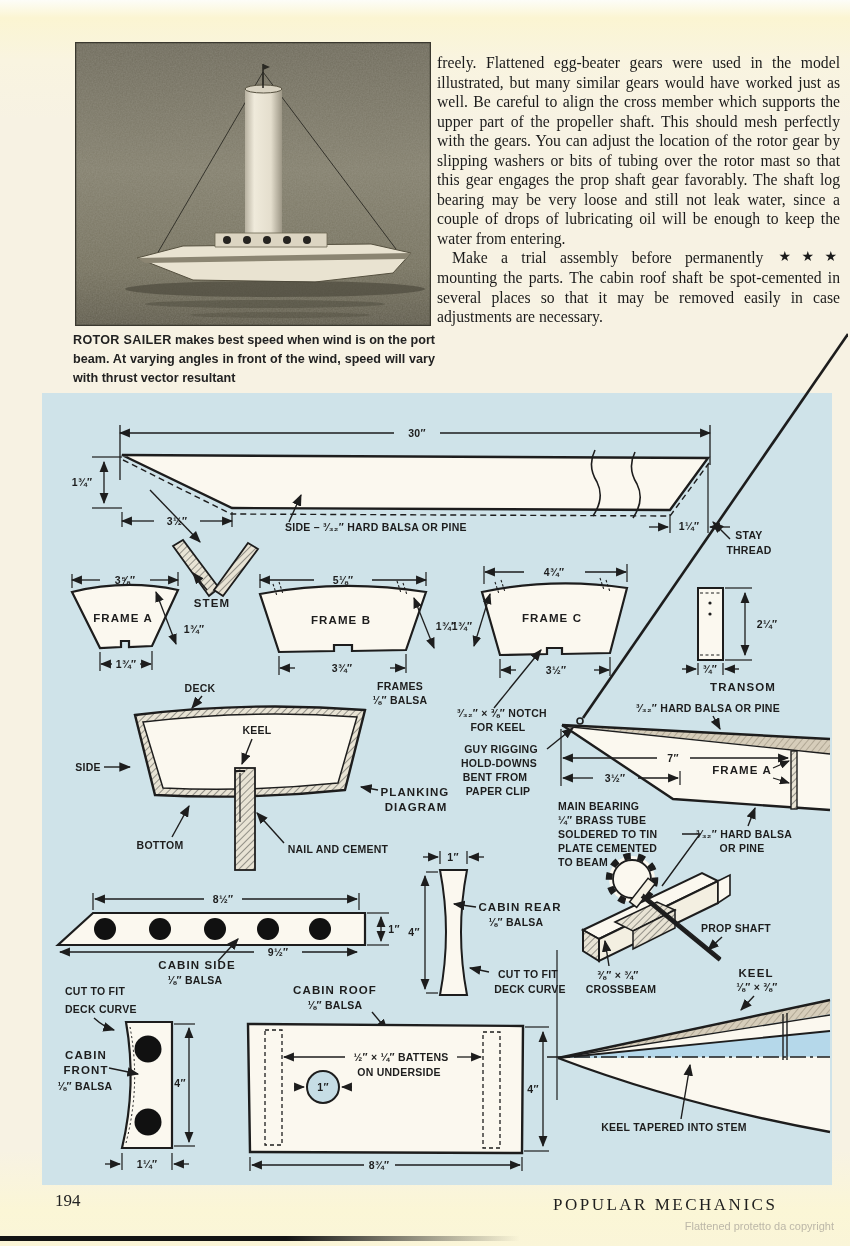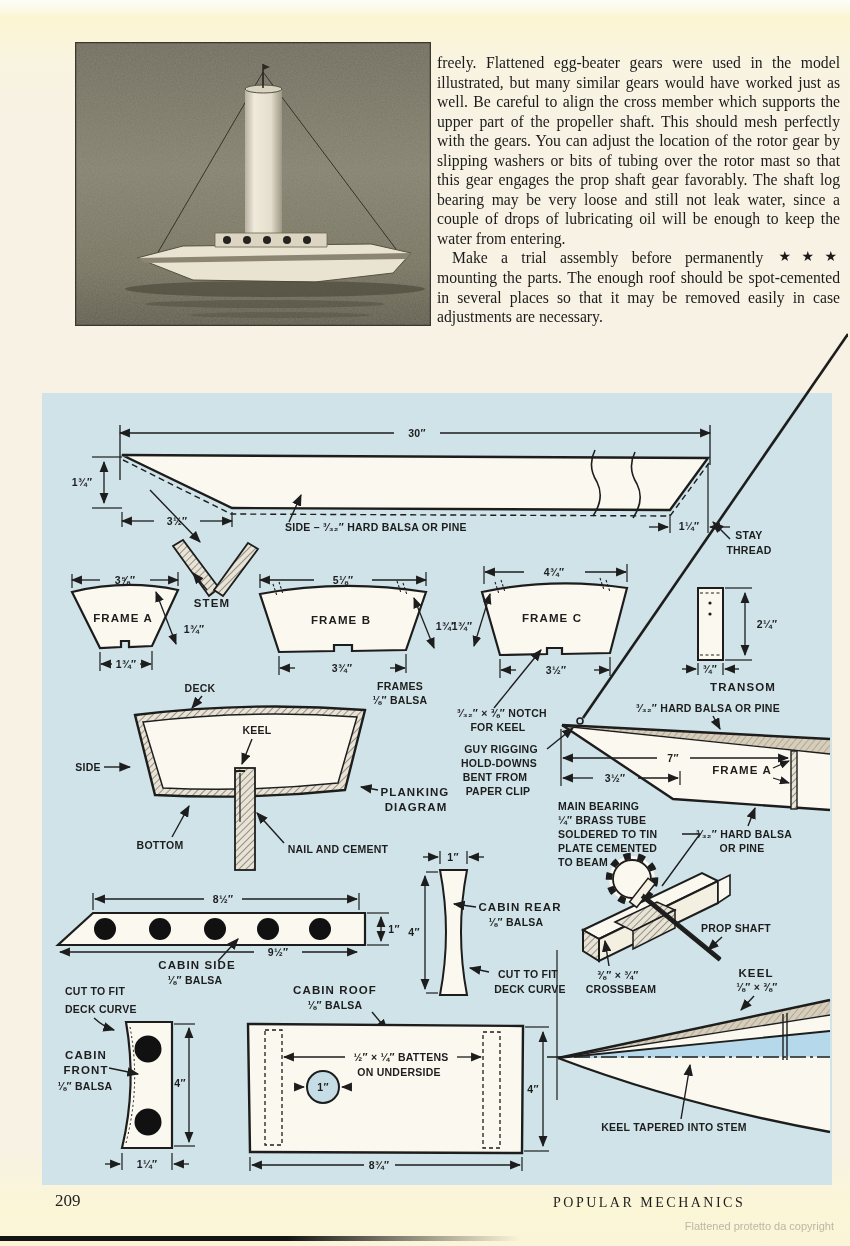--- a/index.html
+++ b/index.html
@@ -12,21 +12,21 @@
   .caption .lead{font-weight:bold;letter-spacing:.3px;}
   .article{position:absolute;left:437px;top:53px;width:403px;
            font-family:"Liberation Serif",serif;font-size:15.7px;line-height:1.245;
            color:#1b1b1b;text-align:justify;}
   .article p{margin:0;}
   .article p+p{text-indent:15px;}
   .stars{float:right;font-family:"DejaVu Sans",sans-serif;font-size:14px;letter-spacing:3px;}
   .diagram{position:absolute;left:42px;top:330px;}
   .footer-num{position:absolute;left:55px;top:1191px;font-family:"Liberation Serif",serif;font-size:17px;color:#222;}
   .footer-mag{position:absolute;left:553px;top:1195px;font-family:"Liberation Serif",serif;
-              font-size:14px;letter-spacing:2.5px;color:#1e1e1e;}
+              font-size:17px;letter-spacing:2.5px;color:#1e1e1e;}
   .watermark{position:absolute;right:16px;top:1220px;font:11px "Liberation Sans",sans-serif;color:#bcb7a8;}
   .bottom-bar{position:absolute;left:0;top:1236px;width:520px;height:5px;
               background:linear-gradient(to right,#141414 55%,rgba(20,20,20,0));}
   
   text{fill:#1d1d1d;}
   .dt{font:bold 10.5px "Liberation Sans",sans-serif;letter-spacing:.25px;}
   .dtl{font:bold 11.5px "Liberation Sans",sans-serif;letter-spacing:1.1px;}
   .ln{stroke:#1d1d1d;fill:none;}
 </style>
 </head>
@@ -77,24 +77,25 @@
       <path d="M62,216 L336,211 L330,217 L70,221 Z" fill="#8b8572"></path>
     </g>
     <g fill="#4a473a">
       <ellipse cx="200" cy="247" rx="150" ry="8" opacity="0.65"></ellipse>
       <ellipse cx="190" cy="262" rx="120" ry="4" opacity="0.45"></ellipse>
       <ellipse cx="205" cy="273" rx="90" ry="3" opacity="0.35"></ellipse>
     </g>
     <rect x="0.5" y="0.5" width="355" height="283" fill="none" stroke="#3a382f" stroke-width="1.5"></rect>
   </svg>
 
+  <div class="caption"><span class="lead">ROTOR SAILER</span><span> makes best speed when wind is on the port beam. At varying angles in front of the wind, speed will vary with thrust vector resultant</span></div>
 
   <div class="article">
     <p>freely. Flattened egg-beater gears were used in the model illustrated, but many similar gears would have worked just as well. Be careful to align the cross member which supports the upper part of the propeller shaft. This should mesh perfectly with the gears. You can adjust the location of the rotor gear by slipping washers or bits of tubing over the rotor mast so that this gear engages the prop shaft gear favorably. The shaft log bearing may be very loose and still not leak water, since a couple of drops of lubricating oil will be enough to keep the water from entering.</p>
-    <p><span class="stars">★ ★ ★</span><span>Make a trial assembly before permanently mounting the parts. The enough roof should be spot-cemented in several places so that it may be removed easily in case adjustments are necessary.</span></p>
+    <p><span class="stars">★ ★ ★</span><span>Make a trial assembly before permanently mounting the parts. The cabin roof shaft be spot-cemented in several places so that it may be removed easily in case adjustments are necessary.</span></p>
   </div>
 
   <svg class="diagram" width="806" height="855" viewBox="0 0 806 855">
     <defs>
       <marker id="a" viewBox="0 0 10 8" refX="9" refY="4" markerWidth="8.5" markerHeight="7" orient="auto-start-reverse">
         <path d="M0,0L10,4L0,8Z" fill="#1d1d1d"></path>
       </marker>
       <pattern id="hx" width="5" height="5" patternUnits="userSpaceOnUse" patternTransform="rotate(45)">
         <rect width="5" height="5" fill="#e8e3d4"></rect>
           <line x1="0" y1="0" x2="0" y2="5" stroke="#4a4a46" stroke-width="1.1"></line>
@@ -434,17 +435,17 @@
       <path class="ln" d="M516,728 L788,701" stroke-width="1.8"></path>
       <path class="ln" d="M505,727 L788,727" stroke-width="1.6" stroke-dasharray="16,4,3,4"></path>
       <path class="ln" d="M516,728 Q640,775 788,802" stroke-width="2.4"></path>
       <line class="ln" x1="741" y1="684" x2="741" y2="730" stroke-width="1.4"></line>
       <line class="ln" x1="745" y1="683" x2="745" y2="730" stroke-width="1.4"></line>
       <line class="ln" x1="639" y1="789" x2="648" y2="735" stroke-width="1.4" marker-end="url(#a)"></line>
       <text class="dt" x="632" y="801" text-anchor="middle">KEEL TAPERED INTO STEM</text>
     </g>
   </svg>
 
-  <div class="footer-num">209</div>
+  <div class="footer-num">194</div>
   <div class="footer-mag">POPULAR MECHANICS</div>
   <div class="watermark">Flattened protetto da copyright</div>
   <div class="bottom-bar"></div>
 </div>
 
 </body></html>

